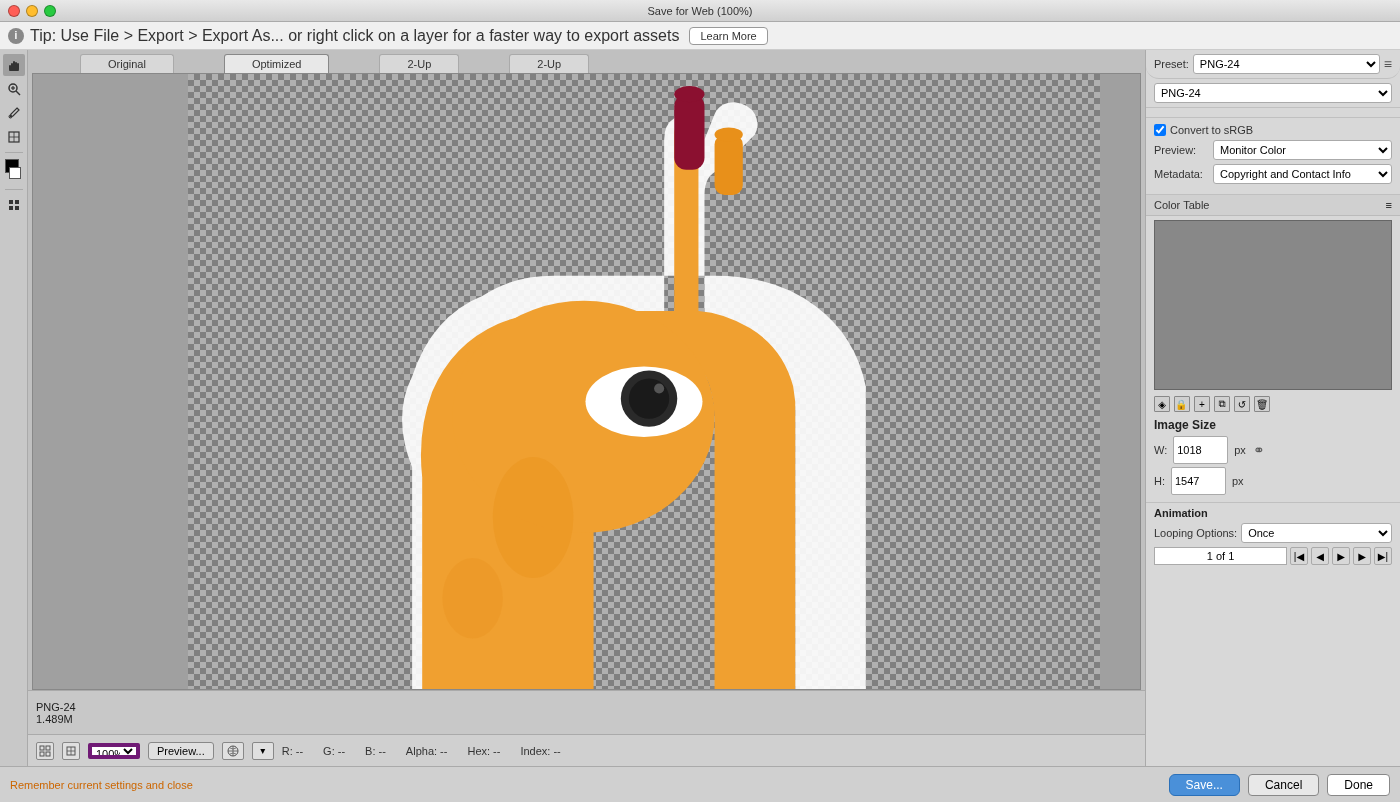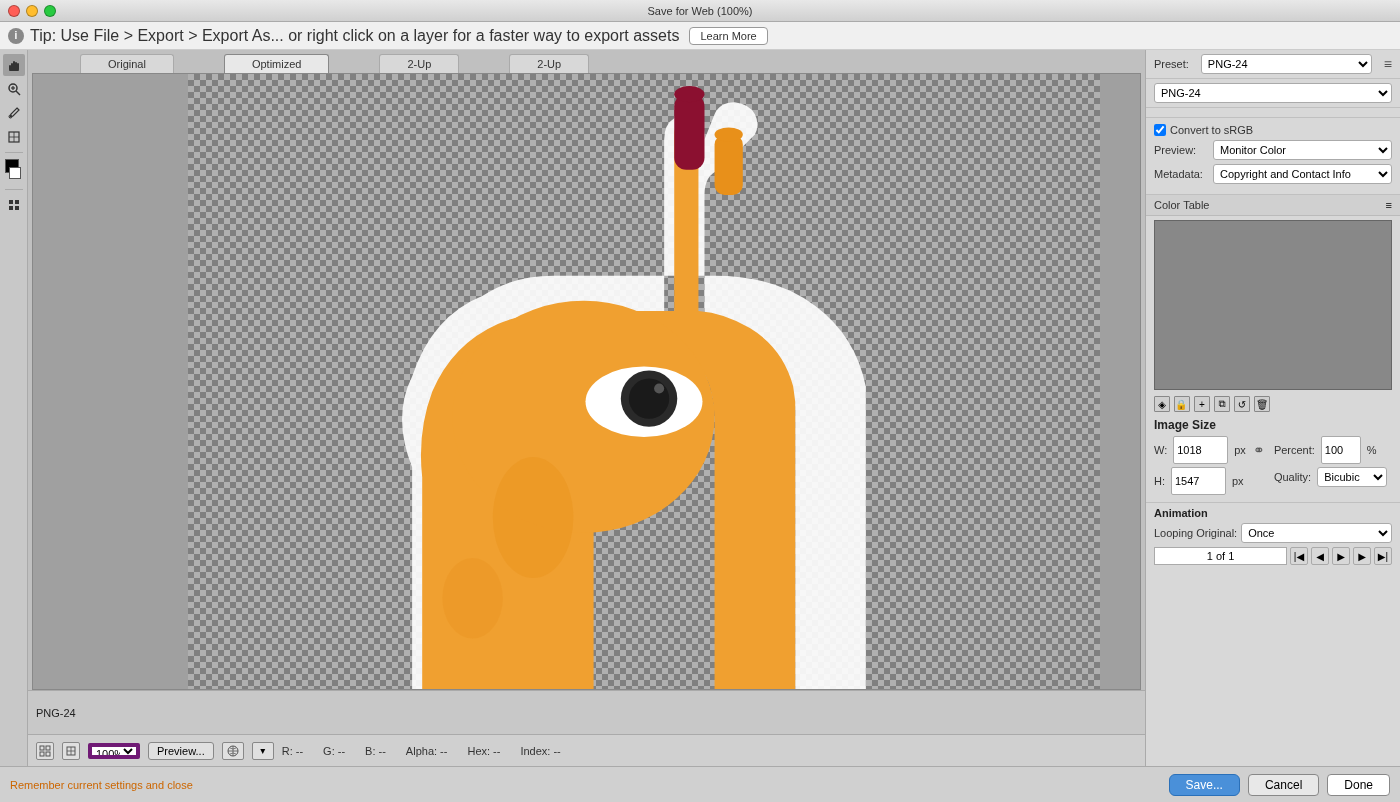--- a/index.html
+++ b/index.html
@@ -295,23 +295,24 @@
       padding: 0 3px;
       background: white;
     }
     .rp-checkbox {
       width: 12px; height: 12px;
       margin: 0;
     }
     .preset-row {
       display: flex;
       align-items: center;
-      gap: 12px;
+      gap: 4px;
       padding: 4px 8px;
       border-bottom: 1px solid #c0c0c0;
+      border-radius: 13px;
     }
     .format-row {
       display: flex;
       align-items: center;
       gap: 4px;
       padding: 4px 8px;
       border-bottom: 1px solid #c0c0c0;
     }
     .panel-menu-btn {
       margin-left: auto;
@@ -566,20 +567,21 @@
 
           </svg>
         </div>
       </div>
 
       <div class="preview-right-gray"></div>
     </div>
 
     <div class="status-bar">
       <span class="status-line">PNG-24</span>
+      <span class="status-line">1.489M</span>
     </div>
 
     <div class="bottom-bar">
       <div class="bottom-icon-btn">
         <svg width="12" height="12" viewBox="0 0 12 12">
           <rect x="1" y="1" width="4" height="4" fill="none" stroke="#555" stroke-width="1"></rect>
           <rect x="7" y="1" width="4" height="4" fill="none" stroke="#555" stroke-width="1"></rect>
           <rect x="1" y="7" width="4" height="4" fill="none" stroke="#555" stroke-width="1"></rect>
           <rect x="7" y="7" width="4" height="4" fill="none" stroke="#555" stroke-width="1"></rect>
         </svg>
@@ -689,42 +691,27 @@
             <input type="text" class="rp-input" style="width: 55px;" value="1018">
             <span class="rp-label">px</span>
             <div class="link-icon">⚭</div>
           </div>
           <div class="is-row">
             <span class="rp-label">H:</span>
             <input type="text" class="rp-input" style="width: 55px;" value="1547">
             <span class="rp-label">px</span>
           </div>
         </div>
-        <div>
-          <div class="is-row">
-            <span class="rp-label">Percent:</span>
-            <input type="text" class="rp-input" style="width: 40px;" value="100">
-            <span class="rp-label">%</span>
-          </div>
-          <div class="is-row">
-            <span class="rp-label">Quality:</span>
-            <select class="rp-select" style="width:70px;">
-              <option>Bicubic</option>
-              <option>Bilinear</option>
-              <option>Nearest</option>
-            </select>
-          </div>
-        </div>
       </div>
     </div>
 
     <div class="anim-section">
       <div class="anim-title">Animation</div>
       <div class="rp-row">
-        <span class="rp-label">Looping Original:</span>
+        <span class="rp-label">Looping Options:</span>
         <select class="rp-select">
           <option>Once</option>
           <option>Forever</option>
         </select>
       </div>
       <div class="anim-controls">
         <div class="anim-display">1 of 1</div>
         <div class="anim-btn" title="First Frame">|◀</div>
         <div class="anim-btn" title="Previous Frame">◀</div>
         <div class="anim-btn" title="Play">▶</div>

